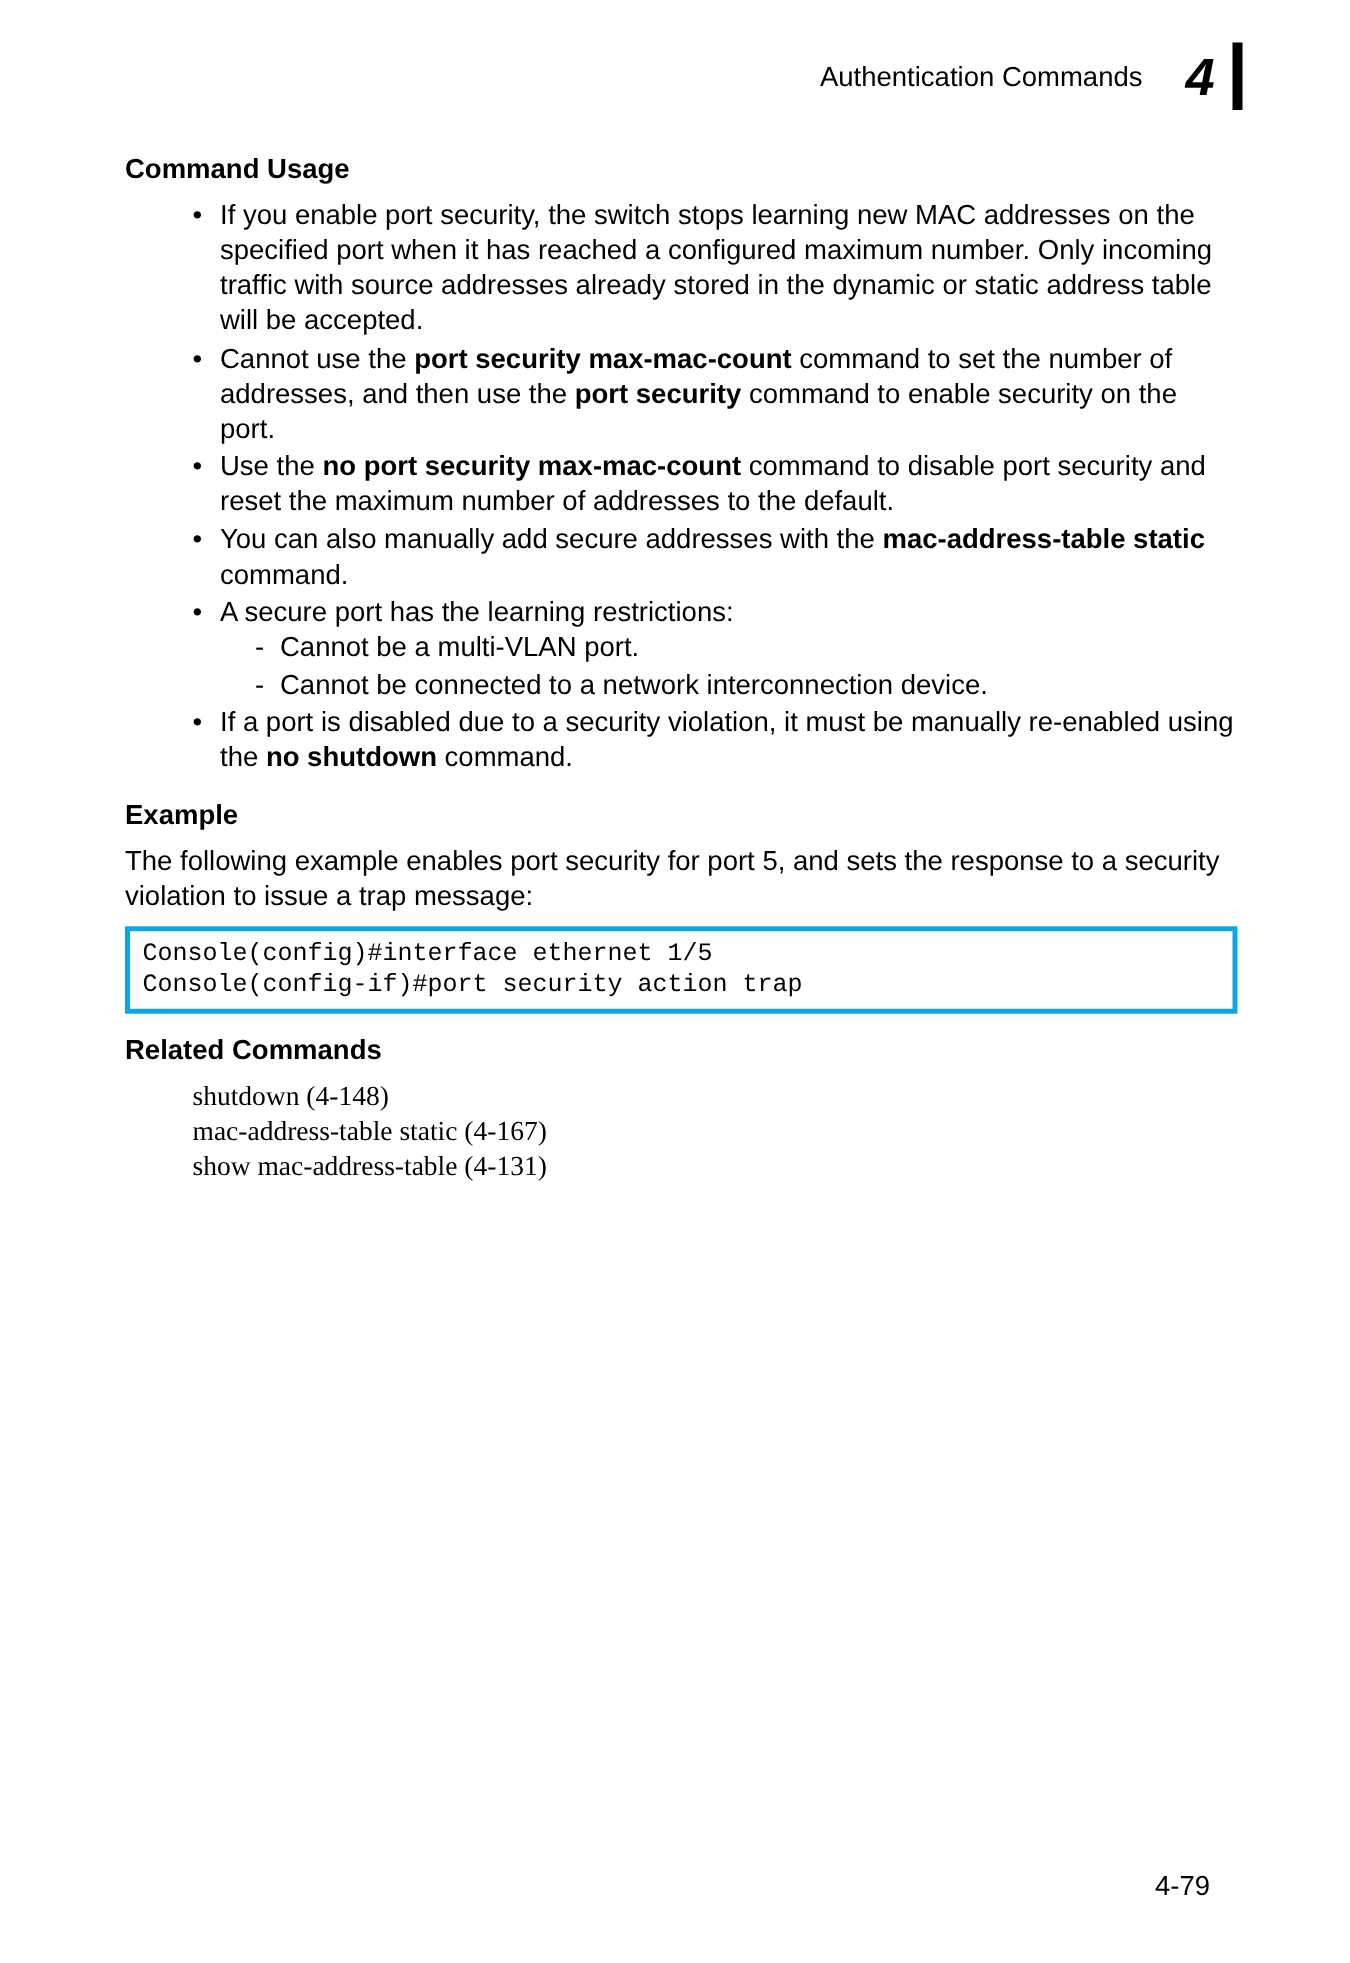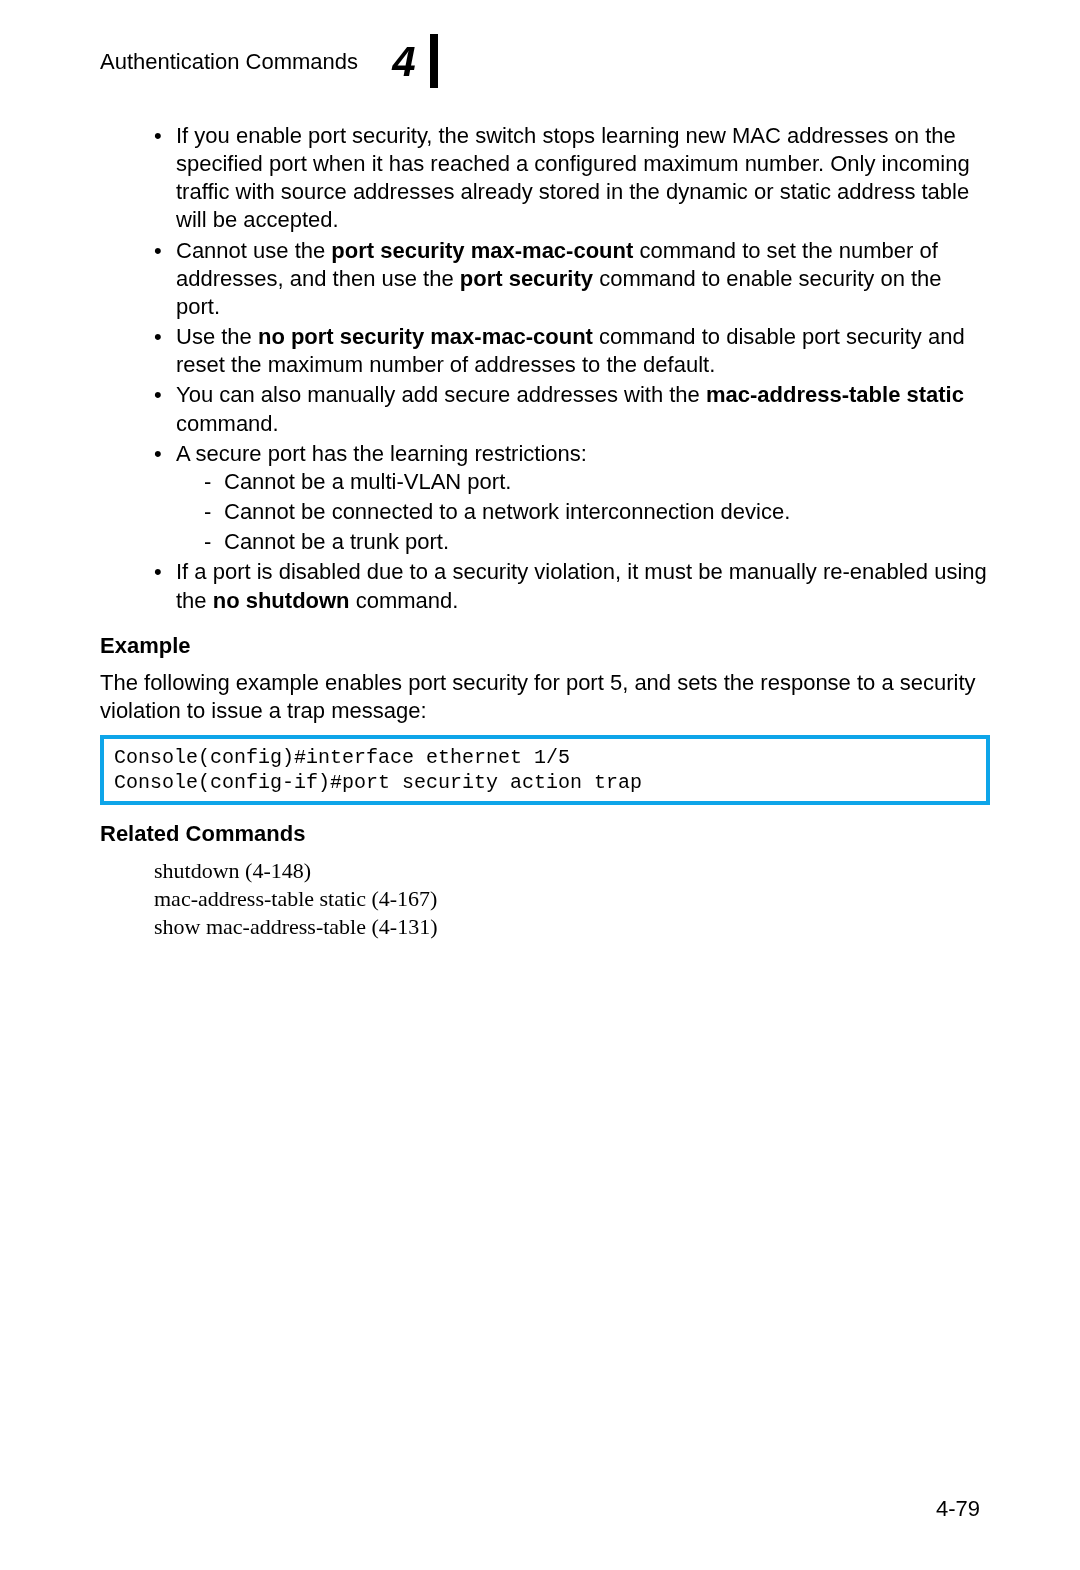--- a/index.html
+++ b/index.html
@@ -19,20 +19,21 @@
     }
     .page {
       padding: 40px 90px 60px 100px;
       box-sizing: border-box;
       height: 100%;
       position: relative;
     }
     .header {
       display: flex;
       align-items: center;
+      justify-content: flex-end;
       margin-bottom: 38px;
       gap: 16px;
     }
     .header-text {
       font-size: 22px;
     }
     .chapter-badge {
       position: relative;
       width: 60px;
       height: 44px;
@@ -112,61 +113,61 @@
       margin: 8px 0 16px 0;
       line-height: 1.25;
     }
     .related-list {
       margin-left: 54px;
       font-family: Liberation Serif, serif;
     }
     .page-number {
       position: absolute;
       bottom: 48px;
-      right: 100px;
+      right: 112px;
       font-size: 22px;
     }
     .inline {
       display: inline;
     }
   </style>
 </head>
 <body>
 
 <div class="page">
 
   <div class="header">
     <span class="header-text">Authentication Commands</span>
     <span class="chapter-badge">
       <span class="num">4</span>
       <span class="bar"></span>
     </span>
   </div>
 
+  <div class="section-heading">Command Usage</div>
 
   <div class="body">
     <ul class="bullets">
       <li>
         <span>If you enable port security, the switch stops learning new MAC addresses on the specified port when it has reached a configured maximum number. Only incoming traffic with source addresses already stored in the dynamic or static address table will be accepted.</span>
       </li>
       <li>
         <span class="inline">Cannot use the </span><span class="bold inline">port security max-mac-count</span><span class="inline"> command to set the number of addresses, and then use the </span><span class="bold inline">port security</span><span class="inline"> command to enable security on the port.</span>
       </li>
       <li>
         <span class="inline">Use the </span><span class="bold inline">no port security max-mac-count</span><span class="inline"> command to disable port security and reset the maximum number of addresses to the default.</span>
       </li>
       <li>
         <span class="inline">You can also manually add secure addresses with the </span><span class="bold inline">mac-address-table static</span><span class="inline"> command.</span>
       </li>
       <li>
         <span>A secure port has the learning restrictions:</span>
         <ul class="dashes">
           <li><span>Cannot be a multi-VLAN port.</span></li>
           <li><span>Cannot be connected to a network interconnection device.</span></li>
-          <li><span>Cannot be a trunk port.</span></li>
         </ul>
       </li>
       <li>
         <span class="inline">If a port is disabled due to a security violation, it must be manually re-enabled using the </span><span class="bold inline">no shutdown</span><span class="inline"> command.</span>
       </li>
     </ul>
   </div>
 
   <div class="section-heading" style="margin-top:18px">Example</div>
   <div class="body para">The following example enables port security for port 5, and sets the response to a security violation to issue a trap message:</div>

